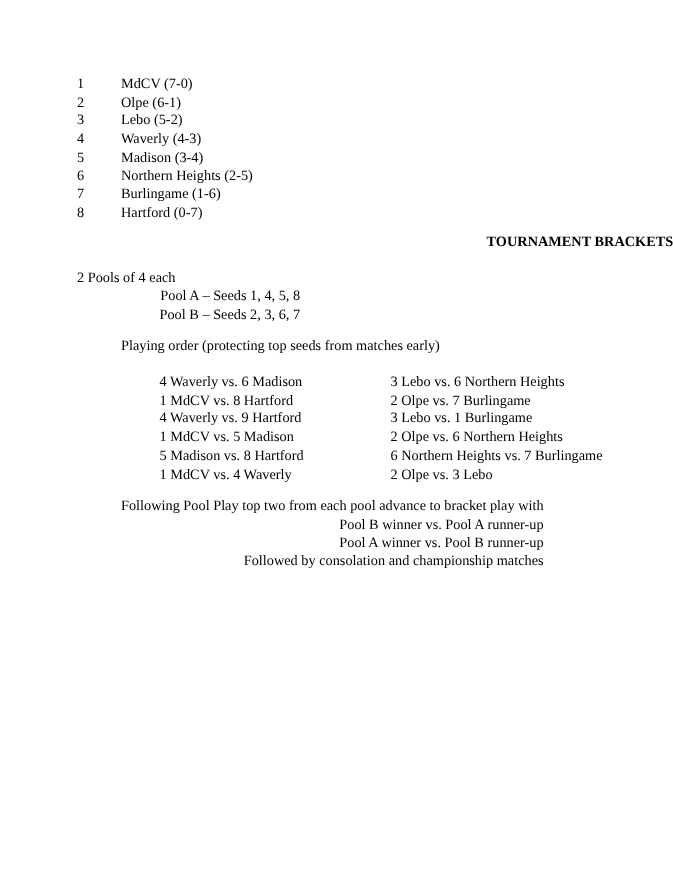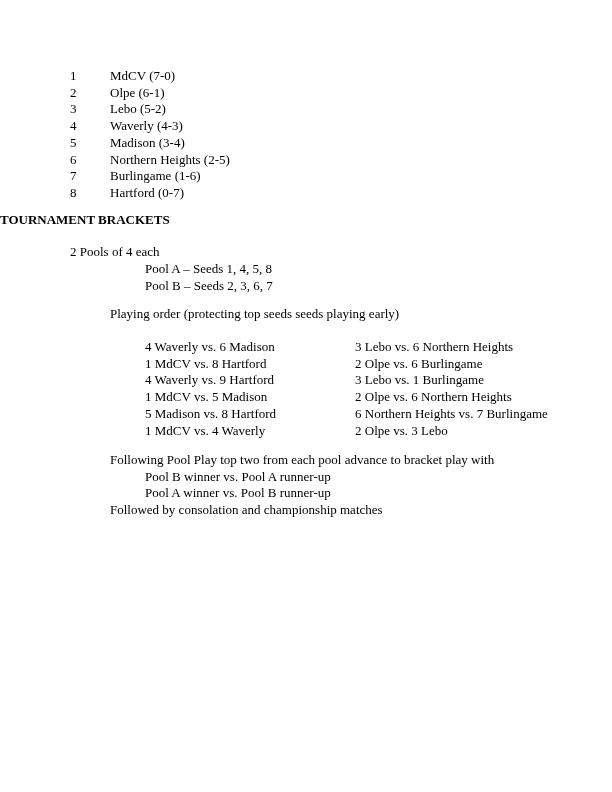--- a/index.html
+++ b/index.html
@@ -17,39 +17,40 @@
   .page {
     position: relative;
     width: 612px;
     height: 792px;
     overflow: hidden;
     background: #ffffff;
   }
   .line {
     line-height: 16.7px;
     white-space: pre;
+    text-align: right;
   }
   .seeds {
     position: absolute;
     top: 68px;
     left: 70px;
   }
   .seed-row {
     display: flex;
     line-height: 16.7px;
   }
   .seed-rank {
     width: 40px;
   }
   .doc-title {
     position: absolute;
     top: 212px;
     left: 0;
     width: 612px;
-    text-align: left;
+    text-align: right;
     font-weight: bold;
     line-height: 16.7px;
   }
   .pools-intro {
     position: absolute;
     top: 244px;
     left: 70px;
   }
   .pool-list {
     position: absolute;
@@ -123,30 +124,30 @@
   </div>
 
   <div class="doc-title line">TOURNAMENT BRACKETS</div>
 
   <div class="pools-intro line">2 Pools of 4 each</div>
   <div class="pool-list">
     <div class="line">Pool A – Seeds 1, 4, 5, 8</div>
     <div class="line">Pool B – Seeds 2, 3, 6, 7</div>
   </div>
 
-  <div class="playing-order-heading line">Playing order (protecting top seeds seeds playing early)</div>
+  <div class="playing-order-heading line">Playing order (protecting top seeds from matches early)</div>
 
   <div class="matches">
     <div class="match-row">
       <span class="match-left">4 Waverly vs. 6 Madison</span>
       <span class="match-right">3 Lebo vs. 6 Northern Heights</span>
     </div>
     <div class="match-row">
       <span class="match-left">1 MdCV vs. 8 Hartford</span>
-      <span class="match-right">2 Olpe vs. 6 Burlingame</span>
+      <span class="match-right">2 Olpe vs. 7 Burlingame</span>
     </div>
     <div class="match-row">
       <span class="match-left">4 Waverly vs. 9 Hartford</span>
       <span class="match-right">3 Lebo vs. 1 Burlingame</span>
     </div>
     <div class="match-row">
       <span class="match-left">1 MdCV vs. 5 Madison</span>
       <span class="match-right">2 Olpe vs. 6 Northern Heights</span>
     </div>
     <div class="match-row">

